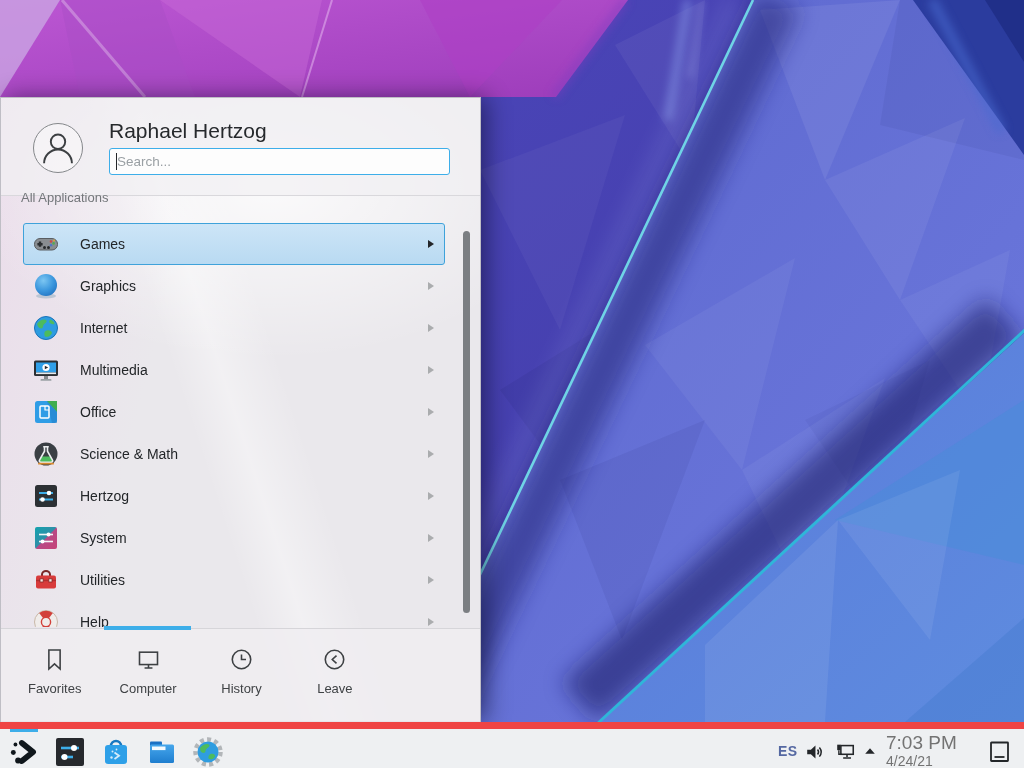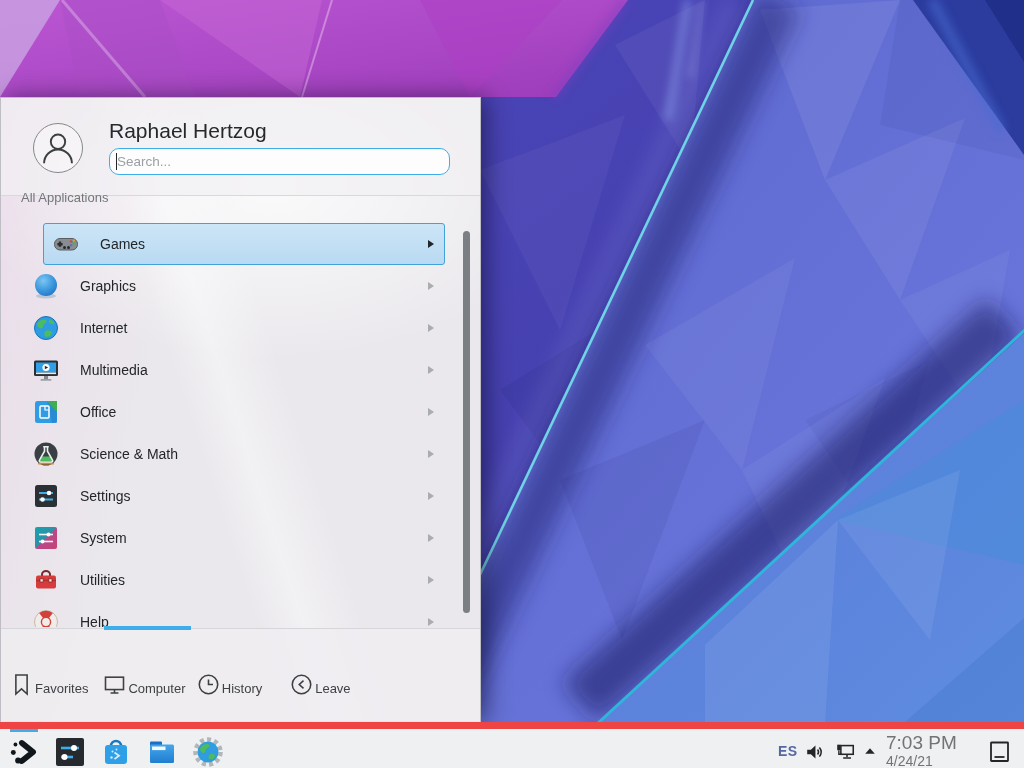--- a/index.html
+++ b/index.html
@@ -16,44 +16,44 @@
      background:
        radial-gradient(ellipse 430px 250px at 56% 14%, rgba(255,255,255,.8), rgba(255,255,255,0) 70%),
        linear-gradient(104deg, rgba(235,211,233,.55) 0%, rgba(235,211,233,0) 34%),
        linear-gradient(72deg, rgba(255,255,255,0) 42%, rgba(255,255,255,.38) 49%, rgba(255,255,255,0) 58%);
   }
   .menu-header { position:absolute; left:0; top:0; width:100%; height:97px; background:rgba(241,240,242,.72); }
   .avatar { position:absolute; left:32px; top:25px; width:50px; height:50px; border-radius:50%;
             border:1px solid #85888b; background:rgba(255,255,255,.35); }
   .user-name { position:absolute; left:108px; top:21px; font-size:21px; color:#26292c; }
   .search-wrap { position:absolute; left:108px; top:50px; width:341px; height:27px; }
-  .search-input { width:100%; height:100%; border:1px solid #3daee9; border-radius:10px;
+  .search-input { width:100%; height:100%; border:1px solid #3daee9; border-radius:3px;
                   background:#fdfdfd; font-family:inherit; font-size:13.5px; color:#232629; padding:0 7px; outline:none; }
   .search-input::placeholder { color:#9aa0a4; }
   .search-caret { position:absolute; left:7px; top:5px; width:1px; height:17px; background:#232629; }
   .header-sep { position:absolute; left:0; top:97px; width:100%; height:1px; background:#d9d8dc; }
   .section-label { position:absolute; left:20px; top:92px; font-size:13px; color:#73777a; }
 
   .cat-list { position:absolute; left:22px; top:125px; width:422px; height:404px; overflow:hidden; }
   .cat-row { position:relative; height:42px; display:flex; align-items:center; padding-left:8px;
              border:1px solid transparent; border-radius:3px; }
-  .cat-row.selected { background:linear-gradient(180deg,#cde5f7,#b9daf2); border-color:#3fa2da;margin-left:20px; }
+  .cat-row.selected { background:linear-gradient(180deg,#cde5f7,#b9daf2); border-color:#3fa2da; }
   .cat-icon { width:28px; height:28px; flex:0 0 28px; }
   .cat-label { margin-left:20px; font-size:14px; color:#232629; }
   .cat-arrow { position:absolute; right:10px; top:50%; transform:translateY(-50%);
                width:0; height:0; border-left:6px solid #aaacae; border-top:4.5px solid transparent; border-bottom:4.5px solid transparent; }
   .cat-row.selected .cat-arrow { border-left-color:#232629; }
 
   .scrollbar { position:absolute; left:462px; top:133px; width:7px; height:382px; border-radius:3.5px; background:#7b7e82; }
 
   .menu-footer { position:absolute; left:0; top:530px; width:100%; height:94px;
                  border-top:1px solid #d6d5d9; background:rgba(240,238,241,.8); }
   .tab-indicator { position:absolute; left:103px; top:-3px; width:87px; height:4px; background:#3daee9; }
   .tabs { position:absolute; left:7px; top:0; width:467px; height:100%; display:flex; }
-  .tab { width:93.4px; display:flex; flex-direction:row; align-items:center; padding-top:17px; cursor:default; }
+  .tab { width:93.4px; display:flex; flex-direction:column; align-items:center; padding-top:17px; cursor:default; }
   .tab svg { width:27px; height:27px; }
   .tab-label { margin-top:8px; font-size:13px; color:#3f4245; }
 
   
   #taskbar { position:absolute; left:0; top:722px; width:1024px; height:64px;
              background:#eef0f2; border-top:7px solid #ef4444; }
   .tb-app { position:absolute; top:7px; width:32px; height:32px; }
   .tb-active-stripe { position:absolute; left:10px; top:0; width:28px; height:3px; background:#3daee9; }
   .tray-item { position:absolute; }
   .kbd-layout { left:778px; top:14px; font-size:14px; font-weight:bold; color:#5568a2; letter-spacing:.5px; }
@@ -242,21 +242,21 @@
       </div>
 
       <div class="cat-row">
         <svg class="cat-icon" viewBox="0 0 28 28">
           <rect x="3" y="3" width="22" height="22" rx="2.5" fill="#2c3034"></rect>
           <line x1="7" y1="11" x2="21" y2="11" stroke="#3daee9" stroke-width="2"></line>
           <circle cx="17" cy="11" r="2.3" fill="#ffffff"></circle>
           <line x1="7" y1="17.5" x2="21" y2="17.5" stroke="#3daee9" stroke-width="2"></line>
           <circle cx="10.5" cy="17.5" r="2.3" fill="#ffffff"></circle>
         </svg>
-        <span class="cat-label">Settings</span>
+        <span class="cat-label">Hertzog</span>
         <span class="cat-arrow"></span>
       </div>
 
       <div class="cat-row">
         <svg class="cat-icon" viewBox="0 0 28 28">
           <defs>
               <linearGradient id="sysg" x1="0" y1="0" x2="1" y2="1">
             <stop offset="0" stop-color="#14a3ae"></stop>
                 <stop offset="0.48" stop-color="#2f8fa8"></stop>
                 <stop offset="0.52" stop-color="#b84a86"></stop>

